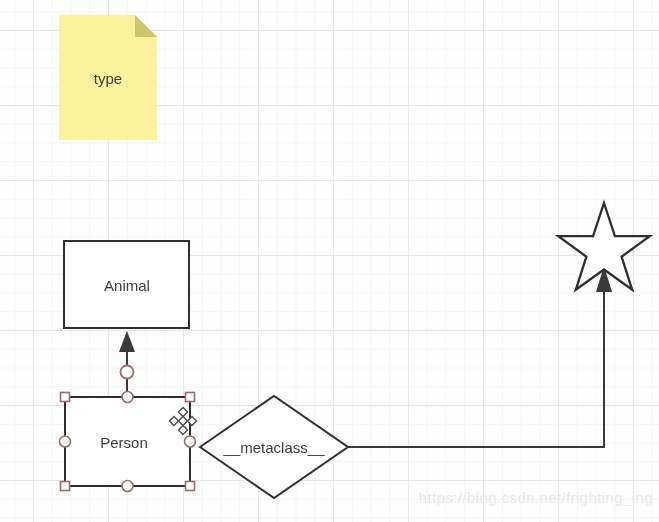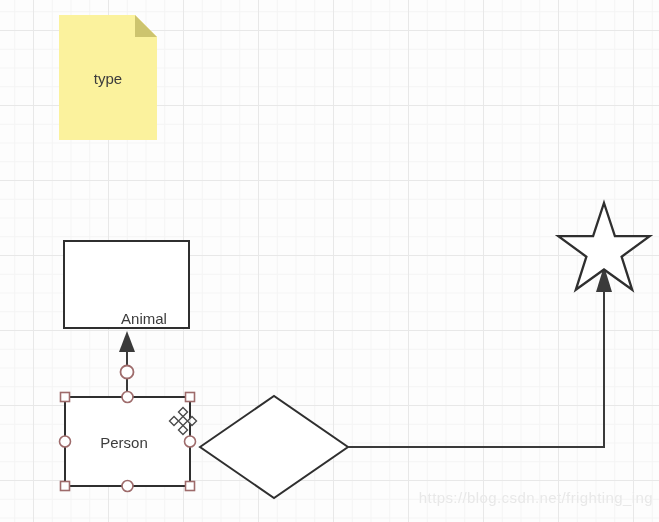--- a/index.html
+++ b/index.html
@@ -108,17 +108,18 @@
     <g>
       <path class="move-dia" d="M183,407.5 L187.5,412 L183,416.5 L178.5,412 Z"></path>
       <path class="move-dia" d="M183,425.5 L187.5,430 L183,434.5 L178.5,430 Z"></path>
       <path class="move-dia" d="M174,416.5 L178.5,421 L174,425.5 L169.5,421 Z"></path>
       <path class="move-dia" d="M192,416.5 L196.5,421 L192,425.5 L187.5,421 Z"></path>
       <path class="move-dia" d="M183,416.5 L187.5,421 L183,425.5 L178.5,421 Z"></path>
     </g>
   </svg>
 
   <div class="shape-label" style="left:108px;top:78px;">type</div>
-  <div class="shape-label" style="left:144px;top:285px;margin-top:33px;">Animal</div>
+  <div class="shape-label" style="left:127px;top:285px;">Animal</div>
   <div class="shape-label" style="left:124px;top:442px;">Person</div>
+  <div class="shape-label" style="left:274px;top:447px;">__metaclass__</div>
 
   <div class="watermark">https://blog.csdn.net/frighting_ing</div>
 </div>
 
 </body></html>

